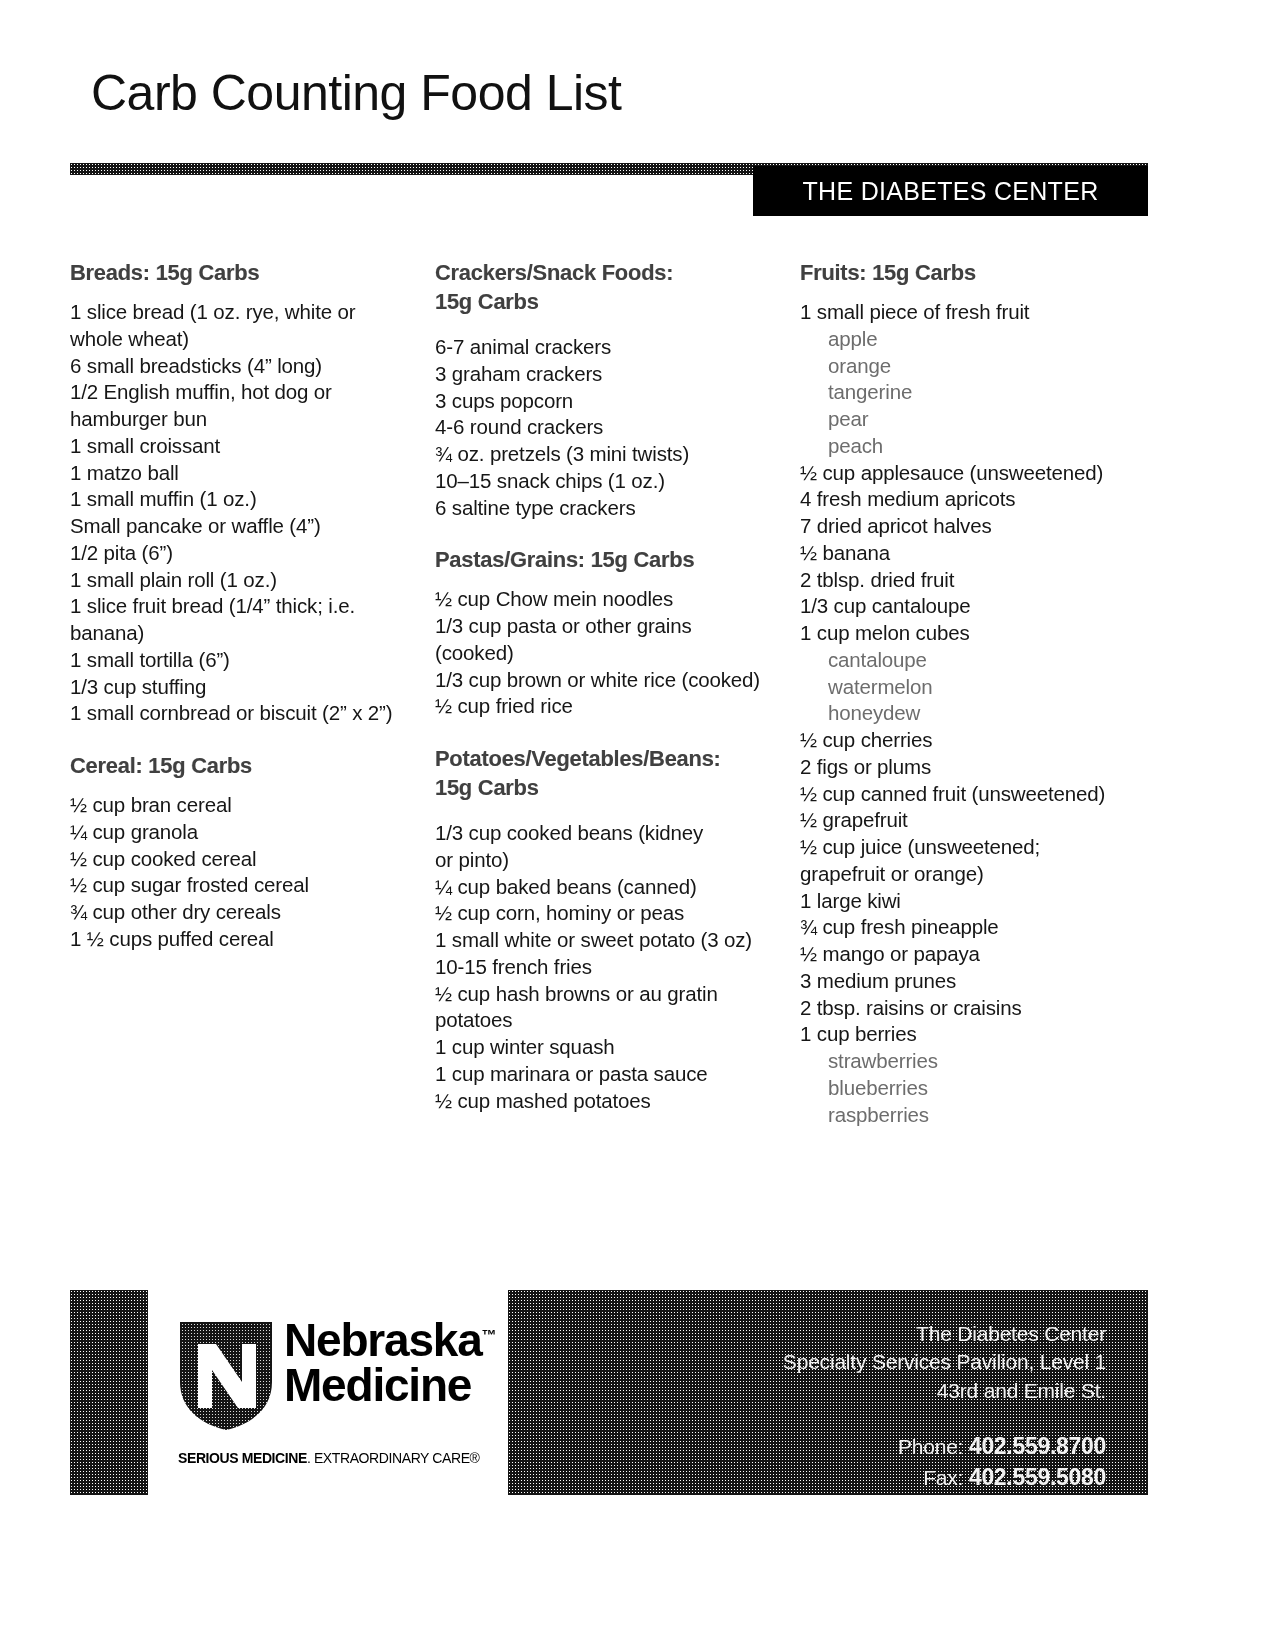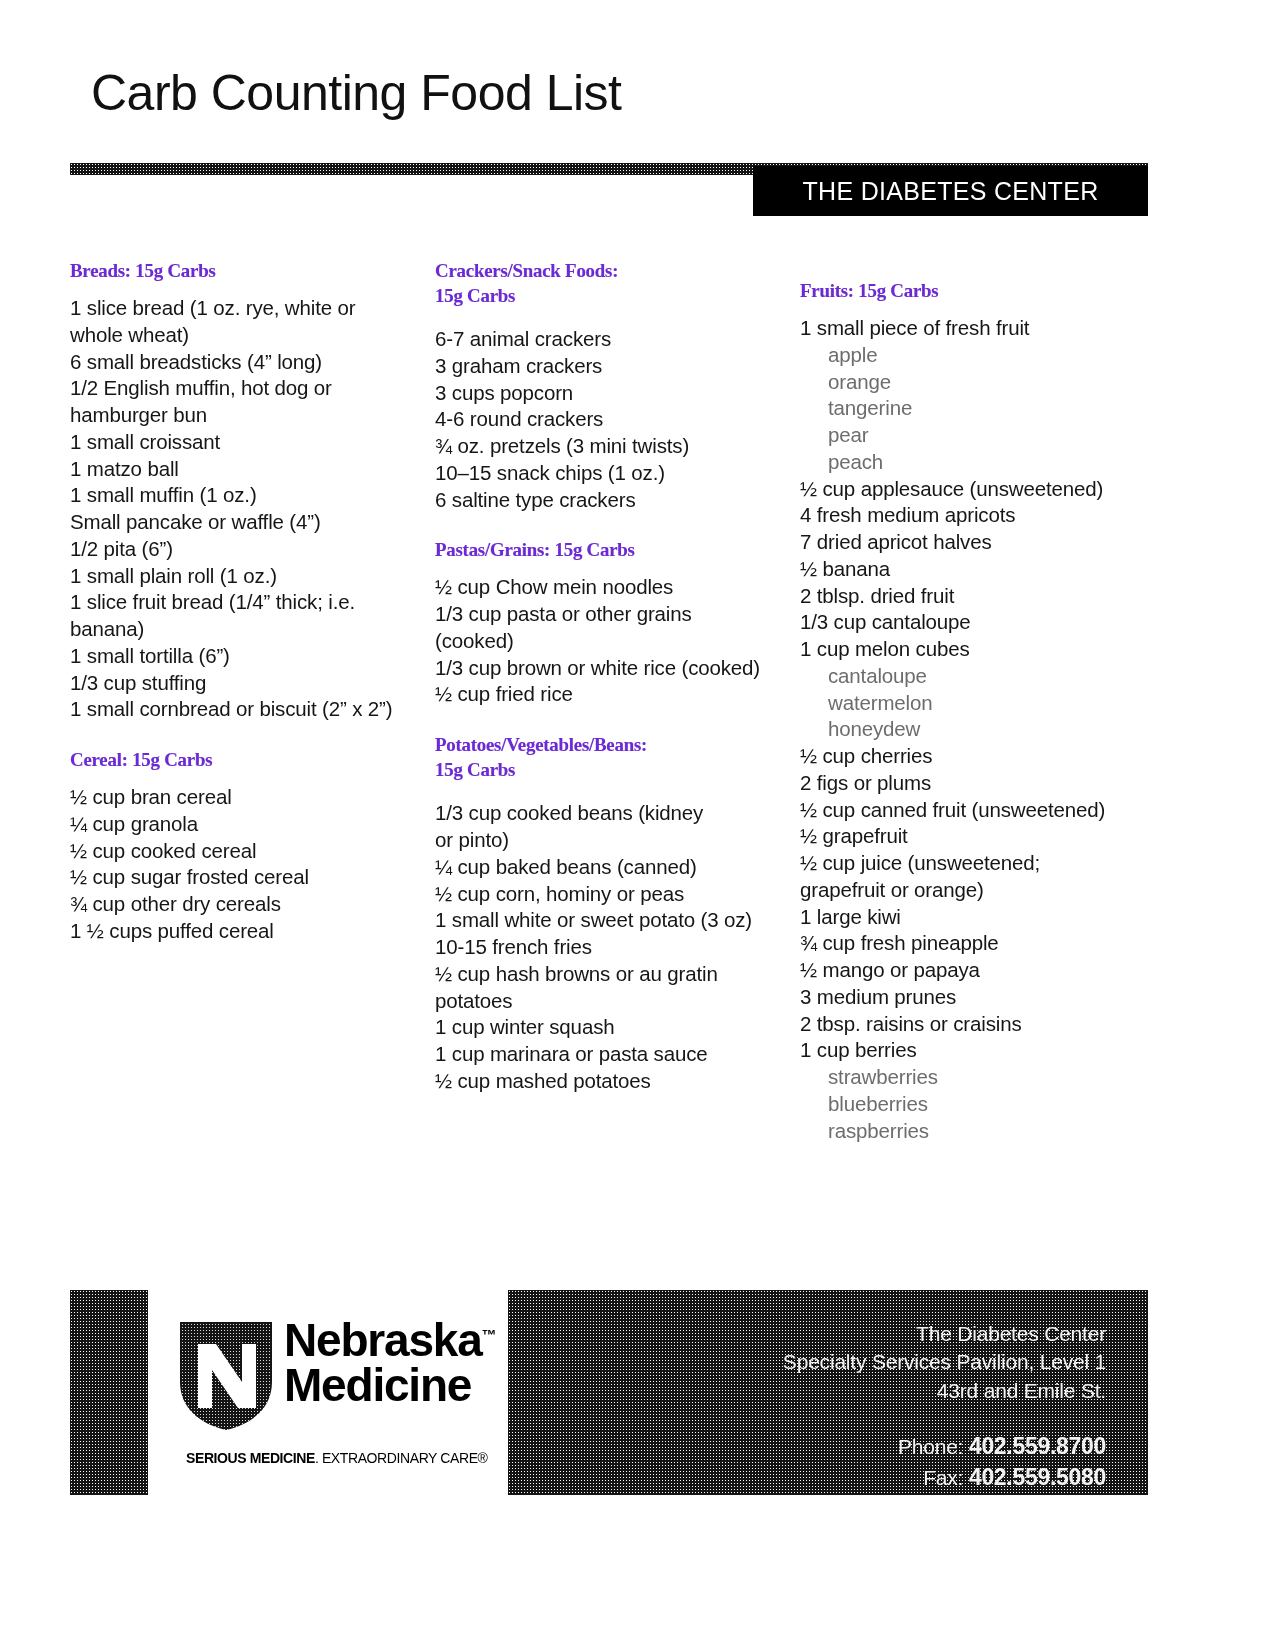--- a/index.html
+++ b/index.html
@@ -67,35 +67,34 @@
     position: absolute;
     left: 70px;
     top: 258px;
     width: 1085px;
     display: flex;
     gap: 0px;
   }
   .col { box-sizing: border-box; }
   .col-1 { width: 365px; padding-right: 8px; }
   .col-2 { width: 365px; padding-right: 8px; }
-  .col-3 { width: 355px; margin-top: 20px; }
+  .col-3 { width: 355px; }
 
   .section { margin-bottom: 0; }
   .section + .section { margin-top: 24px; }
 
   .section-head {
-    font-size: 19px;
+    font-size: 22px;
     font-weight: 700;
     line-height: 1.32;
     letter-spacing: -0.3px;
-    color: #6d28d9;
+    color: #404040;
     margin: 0 0 12px 0;
     
     text-shadow: 0.35px 0 0 rgba(255,255,255,0.55), -0.35px 0 0 rgba(0,0,0,0.28);
-    font-family: Liberation Serif, serif;
   }
   .section-head .hl { display: block; }
 
   .items { margin: 0; }
   .item {
     font-size: 20.5px;
     line-height: 1.305;
     letter-spacing: -0.15px;
     color: #161616;
     white-space: pre-wrap;
@@ -159,21 +158,21 @@
   }
   .tagline {
     position: absolute;
     left: 108px;
     top: 160px;
     font-size: 14px;
     letter-spacing: -0.4px;
     color: #000000;
     white-space: nowrap;
   }
-  .tagline .strong { font-weight: 700; margin-left: 8px; }
+  .tagline .strong { font-weight: 700; }
 
   .footer-box {
     position: absolute;
     left: 508px;
     top: 1290px;
     width: 640px;
     height: 205px;
     background-color: #141414;
     background-image: radial-gradient(#ffffff 0.6px, transparent 0.72px);
     background-size: 3px 3px;

